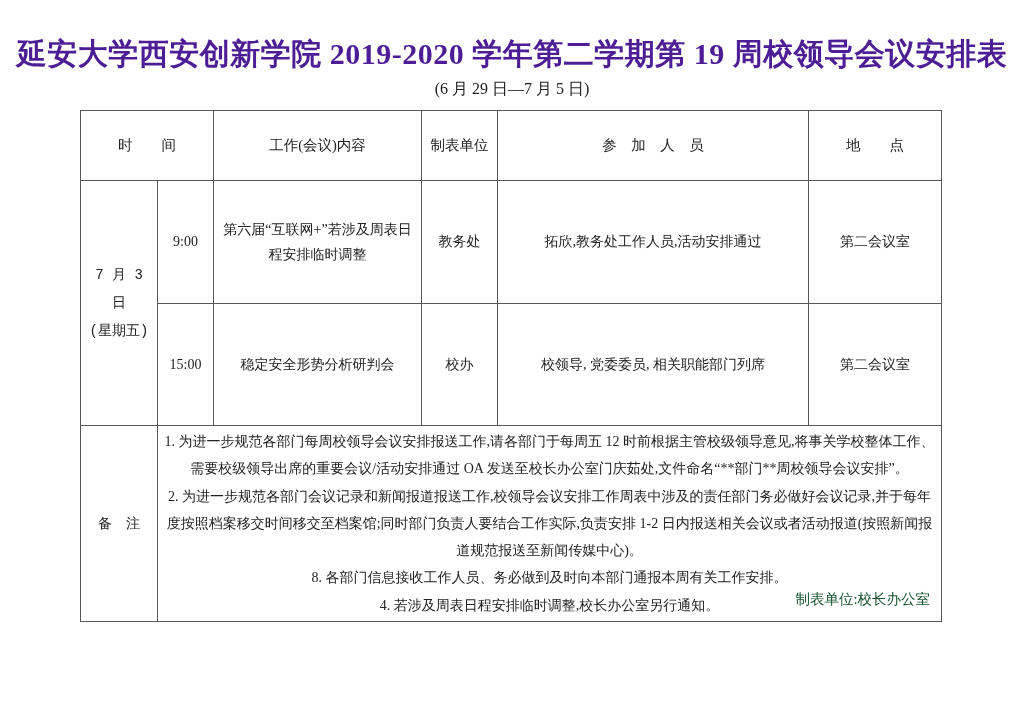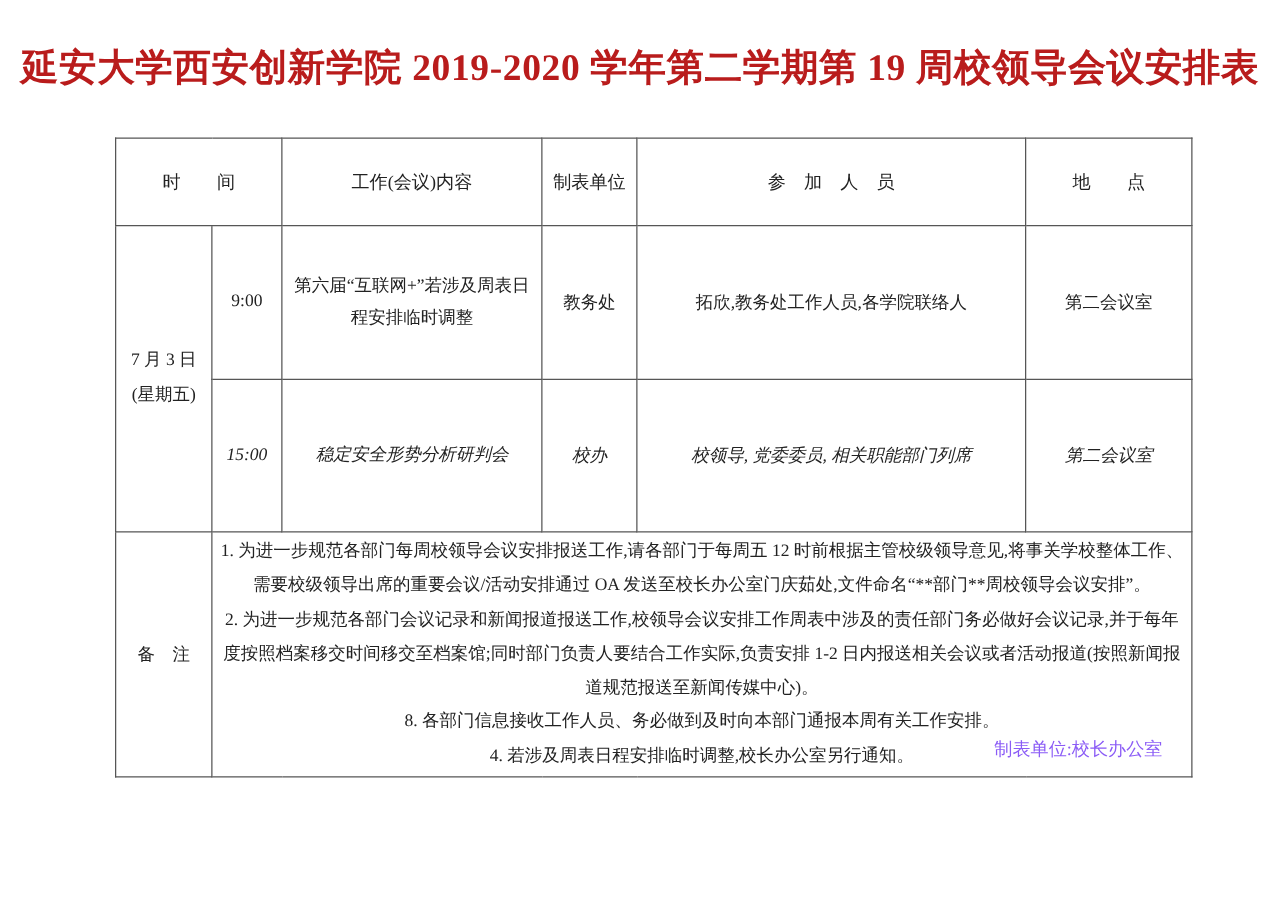--- a/index.html
+++ b/index.html
@@ -15,79 +15,80 @@
   }
   .doc-title {
     position: absolute;
     top: 34px;
     left: 0;
     width: 100%;
     text-align: center;
     font-size: 30px;
     font-weight: bold;
     letter-spacing: 0.5px;
-    color: #b91c1c;
+    color: #4c1d95;
     white-space: nowrap;
   }
   .doc-subtitle {
     position: absolute;
     top: 79px;
     left: 0;
     width: 100%;
     text-align: center;
     font-size: 16px;
     color: #222;
   }
   table.sched {
     position: absolute;
     top: 110px;
-    left: 92px;
+    left: 80px;
     width: 861px;
     border-collapse: collapse;
     table-layout: fixed;
   }
   table.sched td {
     border: 1px solid #565656;
     text-align: center;
     vertical-align: middle;
     font-size: 14px;
     color: #222;
     padding: 2px 4px;
     overflow: hidden;
   }
   tr.hdr td { height: 70px; font-size: 14.5px; }
   tr.row1 td { height: 123px; }
-  tr.row2 td { height: 122px; font-style: italic; }
+  tr.row2 td { height: 122px; }
   tr.remarks td { height: 148px; text-align: center; }
-  .date-cell { line-height: 2.0; }
+  .date-cell { line-height: 2.0; font-family: Liberation Mono, monospace; }
   .content-cell { line-height: 1.8; padding: 2px 14px; }
   .remarks-cell {
     text-align: left;
     vertical-align: middle;
     padding: 5px 10px;
     line-height: 1.95;
     font-size: 13.5px;
   }
   .remarks-cell p { margin: 0; }
   .doc-footer {
     position: absolute;
     top: 590px;
     left: 0;
     width: 930px;
     text-align: right;
     font-size: 14.5px;
-    color: #8b5cf6;
+    color: #14532d;
   }
 </style>
 </head>
 <body>
 
 <div class="doc">
 
   <div class="doc-title">延安大学西安创新学院 2019-2020 学年第二学期第 19 周校领导会议安排表</div>
+  <div class="doc-subtitle">(6 月 29 日—7 月 5 日)</div>
 
   <table class="sched">
     <colgroup>
       <col style="width:77px">
       <col style="width:56px">
       <col style="width:208px">
       <col style="width:76px">
       <col style="width:311px">
       <col style="width:133px">
     </colgroup>
@@ -101,21 +102,21 @@
       </tr>
 
       <tr class="row1">
         <td rowspan="2" class="date-cell">
           <div>7 月 3 日</div>
           <div>(星期五)</div>
         </td>
         <td>9:00</td>
         <td class="content-cell">第六届“互联网+”若涉及周表日程安排临时调整</td>
         <td>教务处</td>
-        <td>拓欣,教务处工作人员,各学院联络人</td>
+        <td>拓欣,教务处工作人员,活动安排通过</td>
         <td>第二会议室</td>
       </tr>
 
       <tr class="row2">
         <td>15:00</td>
         <td class="content-cell">稳定安全形势分析研判会</td>
         <td>校办</td>
         <td>校领导, 党委委员, 相关职能部门列席</td>
         <td>第二会议室</td>
       </tr>

